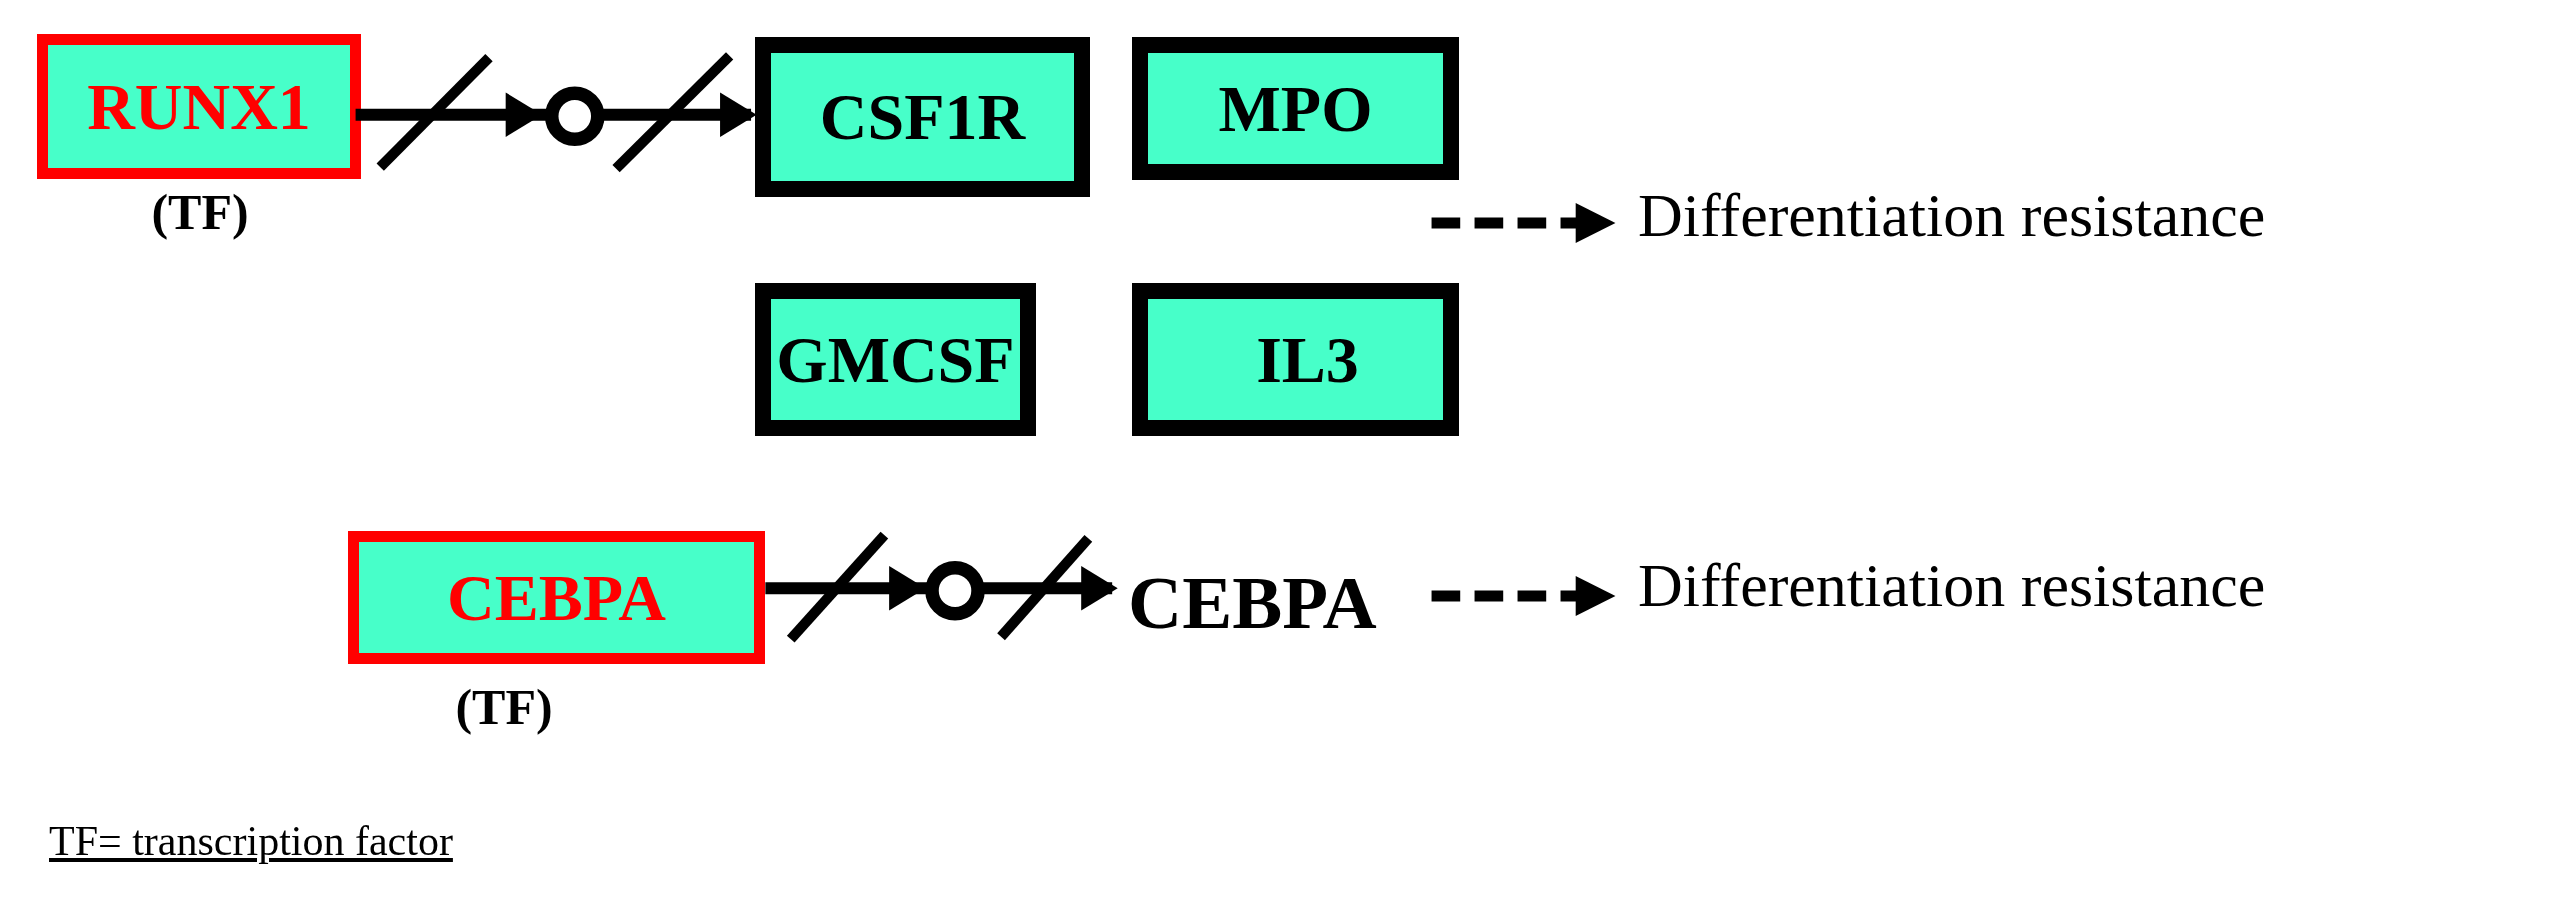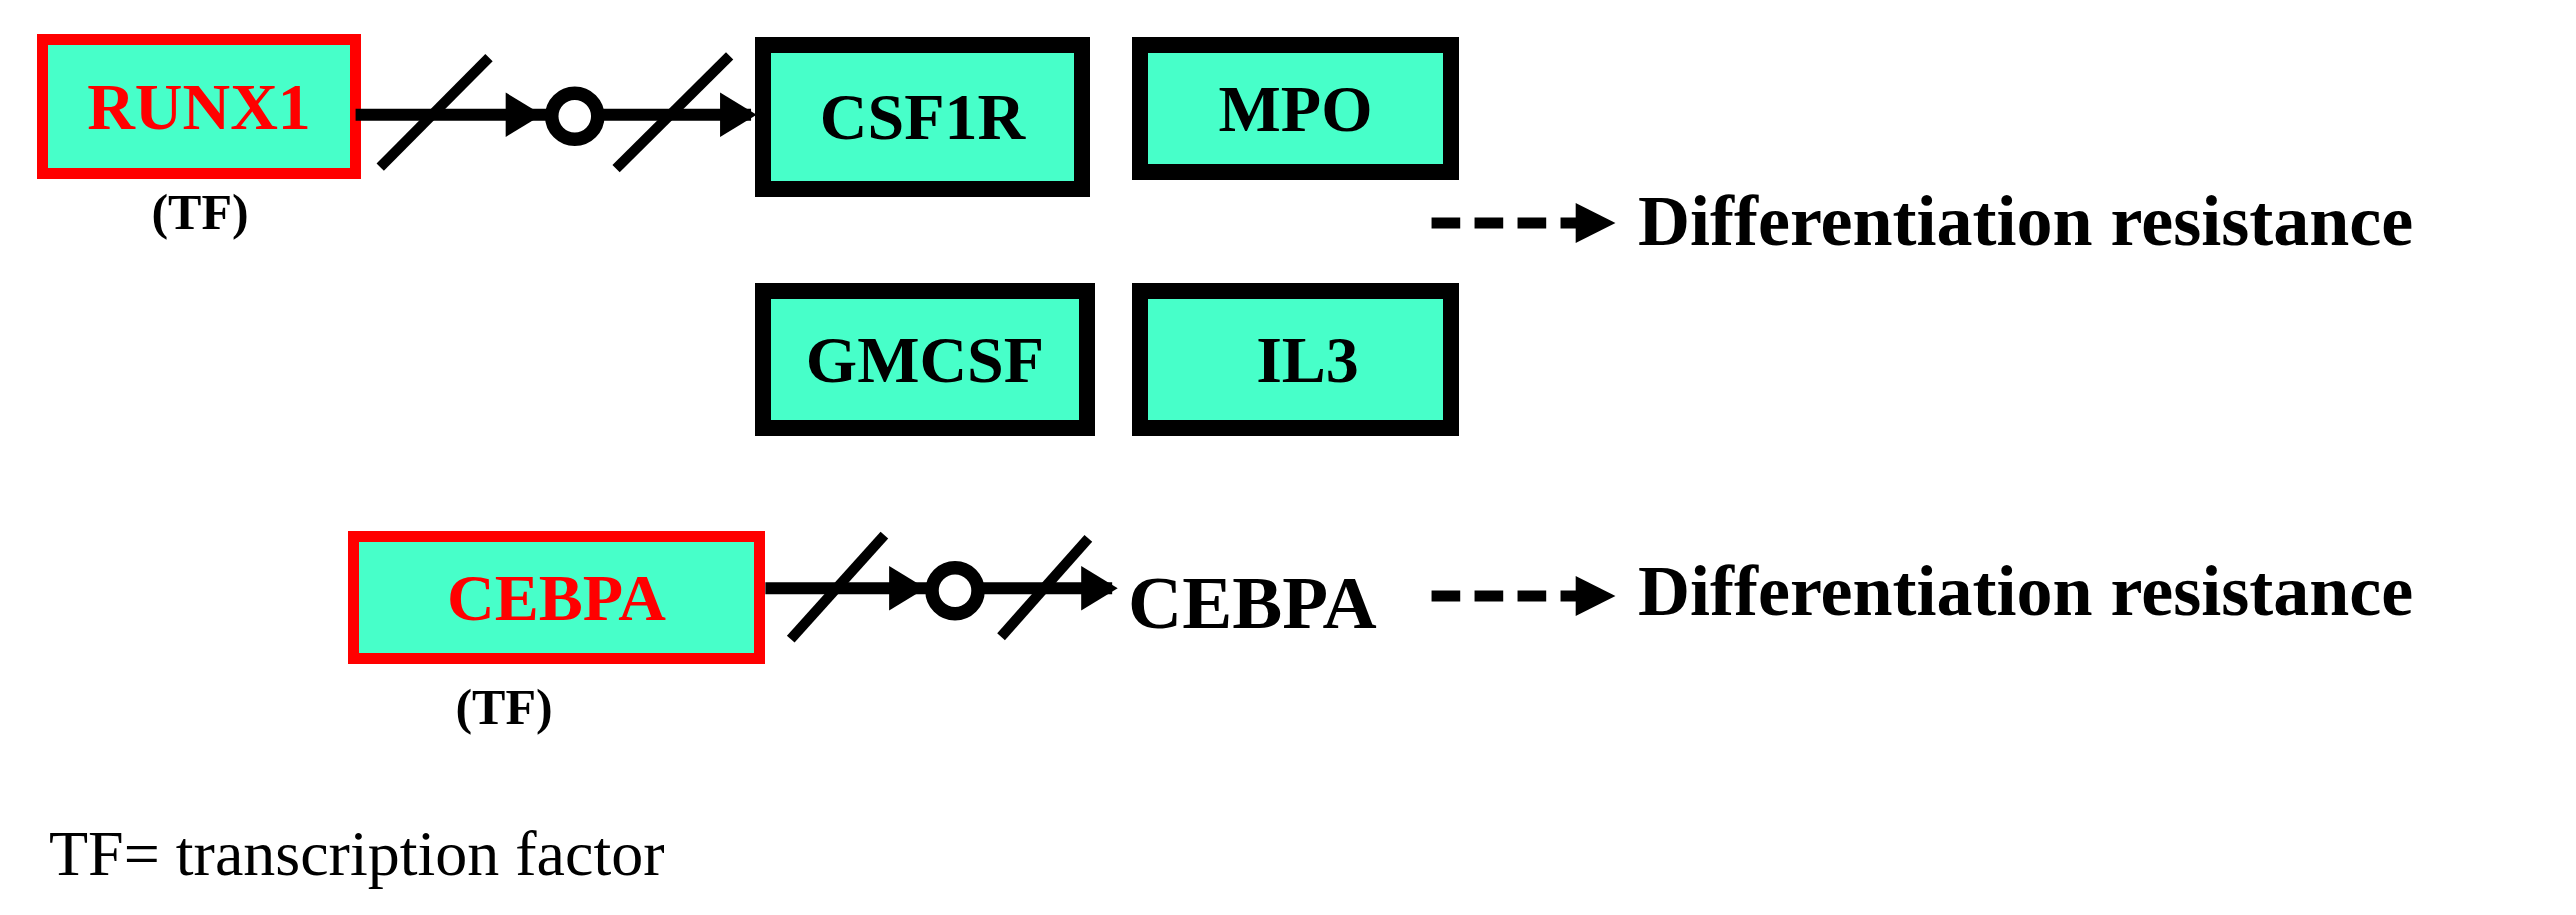--- a/index.html
+++ b/index.html
@@ -17,23 +17,23 @@
 
   .box{position:absolute;box-sizing:border-box;background:var(--box-fill);
        display:flex;align-items:center;justify-content:center;}
   .black-border{border:16px solid var(--box-border);}
   .red-border{border:11px solid var(--highlight-border);}
   .box-label{font-weight:bold;font-size:66px;color:var(--text-black);white-space:nowrap;}
   .red-text{color:var(--text-red);}
 
   .flt{position:absolute;white-space:nowrap;}
   .tf-label{font-weight:bold;font-size:50px;color:var(--text-black);text-align:center;}
-  .outcome{font-weight:bold;font-size:72px;color:var(--text-black);}
+  .outcome{font-weight:normal;font-size:62px;color:var(--text-black);}
   .targets{font-weight:bold;font-size:75px;color:var(--text-black);line-height:137px;}
-  .legend{font-size:64px;color:var(--text-black);}
+  .legend{font-size:42px;color:var(--text-black);text-decoration:underline;}
 
   svg{position:absolute;overflow:visible;}
   .arrow-stroke{stroke:var(--arrow-color);fill:none;}
   .arrow-fill{fill:var(--arrow-color);stroke:none;}
   .ring{fill:var(--background);stroke:var(--arrow-color);}
 </style>
 </head>
 <body>
 
 <div class="canvas">
@@ -53,21 +53,21 @@
   </svg>
 
   <div class="box black-border" style="left:755px;top:37px;width:335px;height:160px;">
     <span class="box-label">CSF1R</span>
   </div>
 
   <div class="box black-border" style="left:1132px;top:37px;width:327px;height:143px;">
     <span class="box-label">MPO</span>
   </div>
 
-  <div class="box black-border" style="left:755px;top:283px;width:340px;height:153px;text-align:right;">
+  <div class="box black-border" style="left:755px;top:283px;width:281px;height:153px;text-align:right;">
     <span class="box-label">GMCSF</span>
   </div>
 
   <div class="box black-border" style="left:1132px;top:283px;width:327px;height:153px;padding-left:24px;">
     <span class="box-label">IL3</span>
   </div>
 
   <svg style="left:1422px;top:195px;" width="207" height="56" viewBox="0 0 260 70">
     <line class="arrow-stroke" x1="12" y1="35" x2="195" y2="35" stroke-width="14" stroke-dasharray="36 18"></line>
     <polygon class="arrow-fill" points="193,10 243,35 193,60"></polygon>

